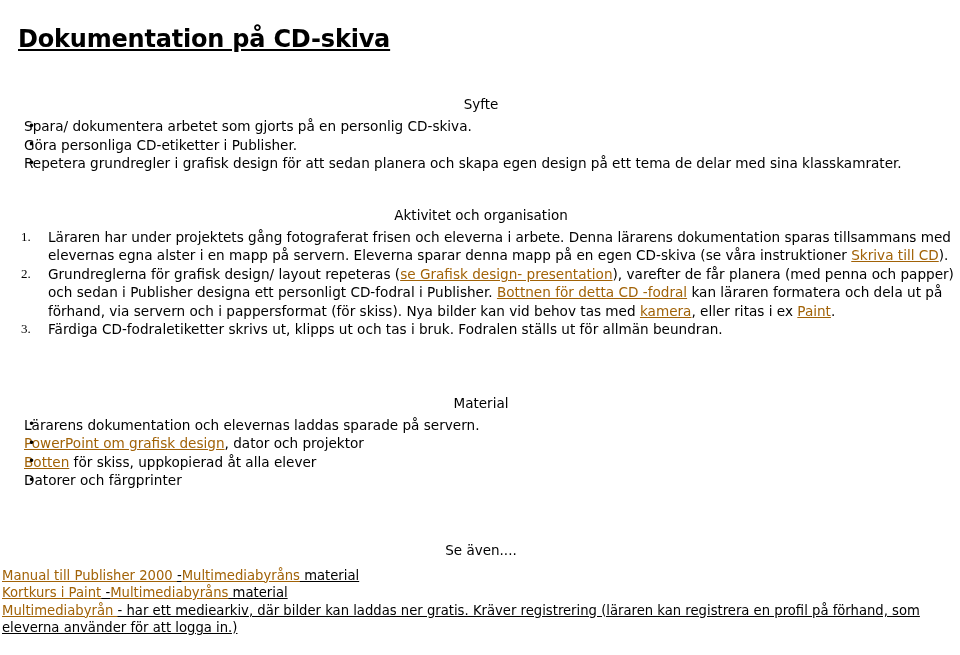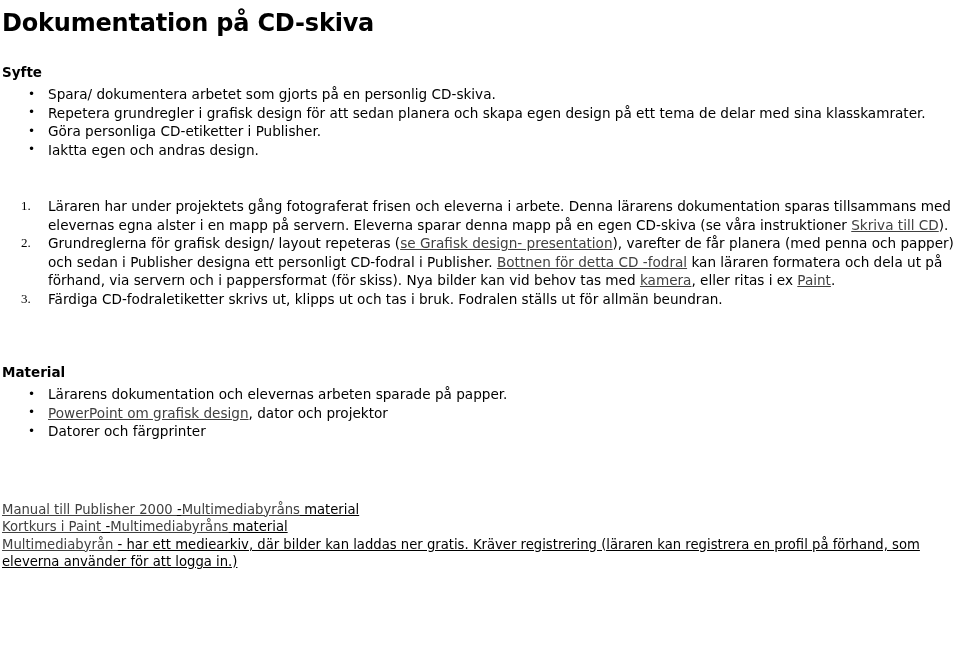--- a/index.html
+++ b/index.html
@@ -17,43 +17,45 @@
   .page {
     position: relative;
     width: 960px;
     height: 655px;
     padding: 0;
   }
   .doc-title {
     font-size: 24px;
     font-weight: bold;
     letter-spacing: -0.2px;
-    margin: 0;
+    margin: 16px;
     padding: 8px 0 0 2px;
     line-height: 30px;
+    text-decoration: underline;
   }
   .section-head {
     font-size: 13.5px;
-    font-weight: bold;
+    font-weight: normal;
     margin: 0;
     padding: 0 0 0 2px;
     line-height: 17px;
+    text-align: center;
   }
   .spacer-lg { height: 26px; }
   .spacer-sm { height: 8px; }
   .spacer-xs { height: 4px; }
 
   ul.bullets {
     list-style: none;
     margin: 0;
     padding: 0;
   }
   ul.bullets > li {
     position: relative;
-    padding-left: 48px;
+    padding-left: 24px;
     font-size: 13.6px;
     line-height: 18.5px;
     margin: 0;
   }
   ul.bullets > li::before {
     content: "\2022";
     position: absolute;
     left: 28px;
     top: -0.5px;
     font-size: 12px;
@@ -80,21 +82,21 @@
     left: 21px;
     top: 0;
     width: 20px;
     text-align: left;
     font-size: 13px;
     font-family: "Liberation Serif", "DejaVu Serif", serif;
     line-height: 18.5px;
   }
 
   a.lnk {
-    color: #404040;
+    color: #a16207;
     text-decoration: underline;
   }
   .seealso-block {
     font-size: 13.2px;
     line-height: 17.5px;
     padding-left: 2px;
   }
   .seealso-block .row { white-space: normal; text-decoration: underline; }
 </style>
 </head>
@@ -104,52 +106,54 @@
 
   <h1 class="doc-title">Dokumentation på CD-skiva</h1>
 
   <div class="spacer-lg"></div>
 
   <h2 class="section-head">Syfte</h2>
   <div class="spacer-xs"></div>
 
   <ul class="bullets">
     <li>Spara/ dokumentera arbetet som gjorts på en personlig CD-skiva.</li>
+    <li>Göra personliga CD-etiketter i Publisher.</li>
     <li>Repetera grundregler i grafisk design för att sedan planera och skapa egen design på ett tema de delar med sina klasskamrater.</li>
-    <li>Göra personliga CD-etiketter i Publisher.</li>
-    <li>Iaktta egen och andras design.</li>
   </ul>
 
   <div class="spacer-lg"></div>
   <div class="spacer-sm"></div>
 
+  <h2 class="section-head">Aktivitet och organisation</h2>
   <div class="spacer-xs"></div>
 
   <ol class="numbers">
     <li><span>Läraren har under projektets gång fotograferat frisen och eleverna i arbete. Denna lärarens dokumentation sparas tillsammans med elevernas egna alster i en mapp på servern. Eleverna sparar denna mapp på en egen CD-skiva (se våra instruktioner </span><a class="lnk" href="#">Skriva till CD</a><span>).</span></li>
     <li><span>Grundreglerna för grafisk design/ layout repeteras (</span><a class="lnk" href="#">se Grafisk design- presentation</a><span>), varefter de får planera (med penna och papper) och sedan i Publisher designa ett personligt CD-fodral i Publisher. </span><a class="lnk" href="#">Bottnen för detta CD -fodral</a><span> kan läraren formatera och dela ut på förhand, via servern och i pappersformat (för skiss). Nya bilder kan vid behov tas med </span><a class="lnk" href="#">kamera</a><span>, eller ritas i ex </span><a class="lnk" href="#">Paint</a><span>.</span></li>
     <li>Färdiga CD-fodraletiketter skrivs ut, klipps ut och tas i bruk. Fodralen ställs ut för allmän beundran.</li>
   </ol>
 
   <div class="spacer-lg"></div>
   <div class="spacer-lg"></div>
   <div class="spacer-xs"></div>
 
   <h2 class="section-head">Material</h2>
   <div class="spacer-xs"></div>
 
   <ul class="bullets">
-    <li>Lärarens dokumentation och elevernas arbeten sparade på papper.</li>
+    <li>Lärarens dokumentation och elevernas laddas sparade på servern.</li>
     <li><a class="lnk" href="#">PowerPoint om grafisk design</a><span>, dator och projektor</span></li>
+    <li><a class="lnk" href="#">Botten</a><span> för skiss, uppkopierad åt alla elever</span></li>
     <li>Datorer och färgprinter</li>
   </ul>
 
   <div class="spacer-lg"></div>
   <div class="spacer-lg"></div>
 
+  <h2 class="section-head">Se även....</h2>
   <div class="spacer-sm"></div>
 
   <div class="seealso-block">
     <div class="row"><a class="lnk" href="#">Manual till Publisher 2000 </a><span> -</span><a class="lnk" href="#">Multimediabyråns</a><span> material</span></div>
     <div class="row"><a class="lnk" href="#">Kortkurs i Paint</a><span> -</span><a class="lnk" href="#">Multimediabyråns</a><span> material</span></div>
     <div class="row"><a class="lnk" href="#">Multimediabyrån </a><span>- har ett mediearkiv, där bilder kan laddas ner gratis. Kräver registrering (läraren kan registrera en profil på förhand, som eleverna använder för att logga in.)</span></div>
   </div>
 
 </div>
 

